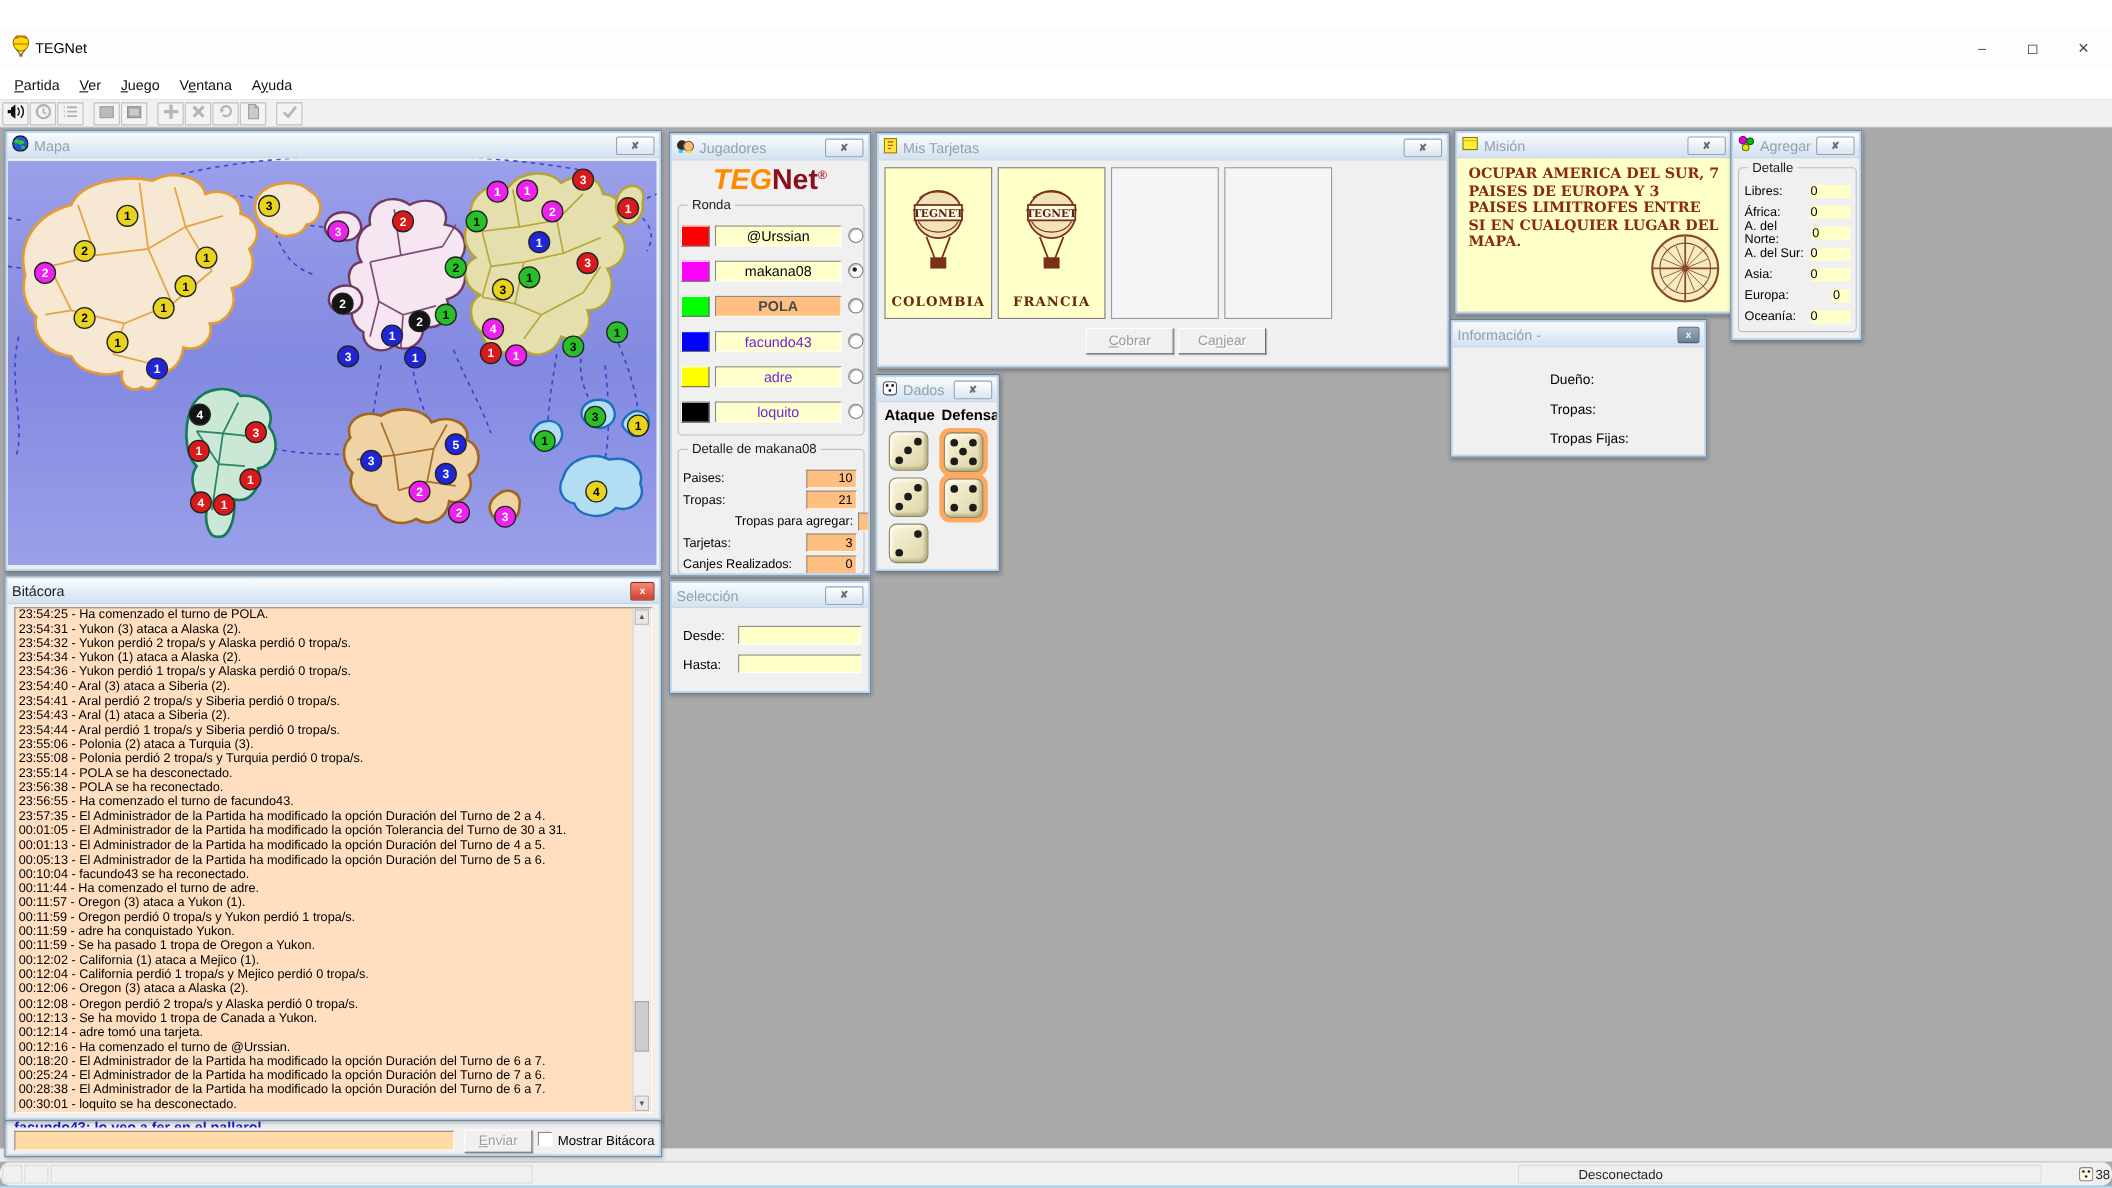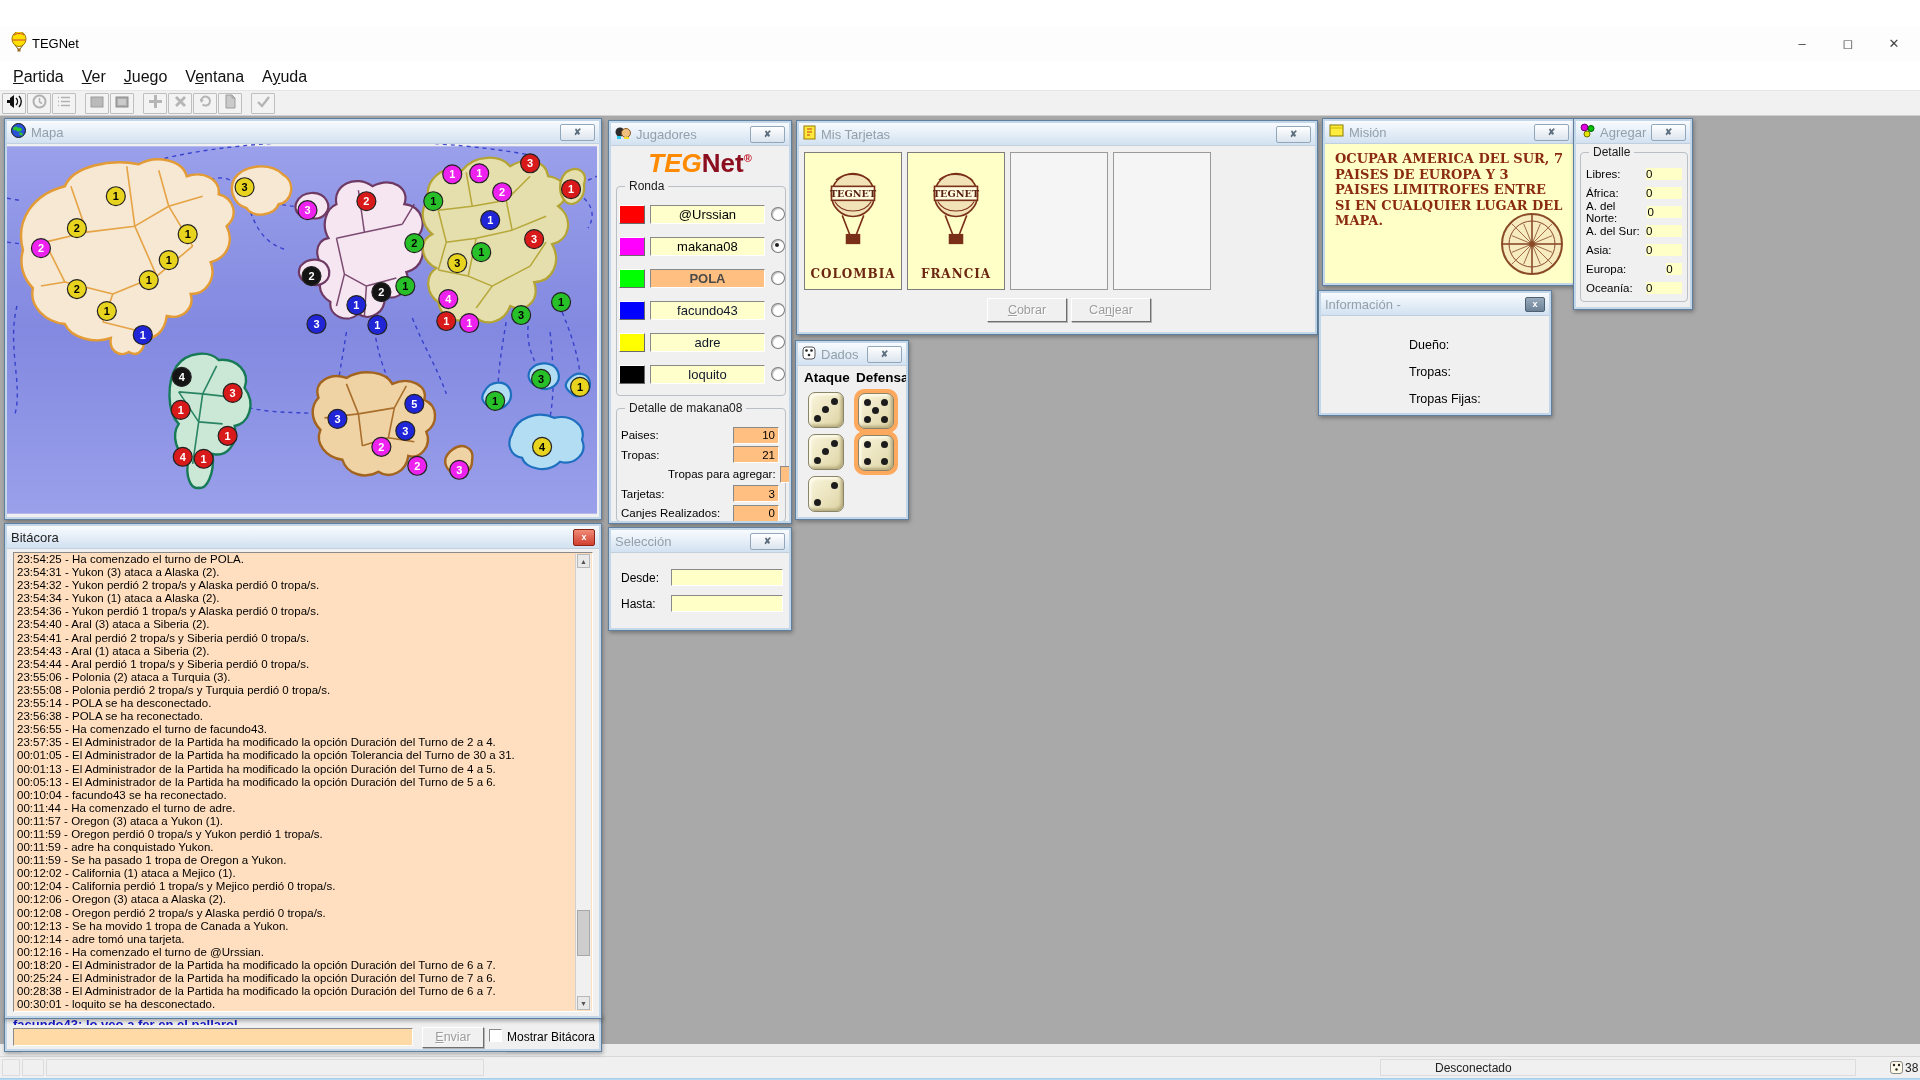--- a/index.html
+++ b/index.html
@@ -6,42 +6,42 @@
   body{font-family:"Liberation Sans",sans-serif;}
   #stage{position:relative;width:1920px;height:1080px;background:#a9a9a9;overflow:hidden;}
   
   #header{position:absolute;left:0;top:0;width:1920px;height:90px;background:#ffffff;}
   #titlebar{position:absolute;left:0;top:26px;width:1920px;height:36px;background:#fdfdfe;}
   #app-icon{position:absolute;left:10px;top:6px;}
   #app-title{position:absolute;left:32px;top:10px;font-size:13px;color:#000;}
   .capbtn{position:absolute;top:0;width:46px;height:34px;display:flex;align-items:center;justify-content:center;color:#444;font-size:13px;}
   #btn-min{left:1779px;} #btn-max{left:1825px;} #btn-close{left:1871px;}
   #menubar{position:absolute;left:0;top:64px;width:1920px;height:26px;background:#fff;display:flex;align-items:center;padding-left:4px;box-sizing:border-box;}
-  .menu-item{padding:3px 9px;font-size:16px;color:#111;}
+  .menu-item{padding:3px 9px;font-size:13px;color:#111;}
   #toolbar{position:absolute;left:0;top:90px;width:1920px;height:26px;background:#f1f1f1;border-top:1px solid #e5e5e5;border-bottom:1px solid #cfcfcf;box-sizing:border-box;display:flex;align-items:center;padding-left:2px;}
   .tbb{width:24px;height:21px;background:#f4f4f4;border:1px solid #bdbdbd;border-radius:1px;margin-right:1px;display:flex;align-items:center;justify-content:center;padding:0;}
   .tbgap{width:8px;}
   
   #mdi{position:absolute;left:0;top:116px;width:1920px;height:928px;background:#a9a9a9;}
   .win{position:absolute;background:#f0f0f0;border:1px solid #5f7f9f;box-shadow:0 0 0 2px #c3d7e8 inset, 1px 2px 4px rgba(0,0,0,.3);}
   .wtitle{height:22px;margin:2px;background:linear-gradient(#f8fbfe,#d2e1f1);display:flex;align-items:center;gap:5px;padding:0 4px;font-size:13px;color:#93a0ab;border-bottom:1px solid #c2cfdc;}
   .wtitle.dark{color:#1c1c1c;}
   .wbody{position:absolute;left:2px;right:2px;bottom:2px;top:25px;background:#f0f0f0;overflow:hidden;}
   .wclose{margin-left:auto;width:33px;height:15px;display:flex;align-items:center;justify-content:center;font-size:9px;font-weight:bold;color:#5d6e7e;background:linear-gradient(#ffffff,#dbe4ee);border:1px solid #93a7ba;border-radius:2px;}
   .wclose.red{width:20px;background:linear-gradient(#f08a78,#d2402e);color:#fff;border-color:#8c2416;}
   .wclose.slate{width:18px;height:13px;background:linear-gradient(#98aabb,#6d8296);color:#fff;border-color:#4c6072;}
   .grp{position:absolute;border:1px solid #b9bfc5;border-radius:4px;}
   .grp>.glabel{position:absolute;top:-8px;left:8px;background:#f0f0f0;padding:0 4px;font-size:12px;color:#1a1a1a;}
   
   #w-jugadores .logo{position:absolute;left:0;top:2px;width:100%;text-align:center;font-size:26px;font-weight:bold;letter-spacing:0px;}
   .logo .t1{color:#ff8a00;font-style:italic;} .logo .t2{color:#8c0f20;} .logo .tr{color:#c01525;font-size:11px;vertical-align:super;}
   .prow{position:absolute;left:8px;width:166px;height:20px;display:flex;align-items:center;}
   .swatch{width:26px;height:19px;border:1px solid;border-color:#fff #6a6a6a #6a6a6a #fff;box-sizing:border-box;}
   .namebox{margin-left:5px;width:116px;height:19px;background:#ffffcc;border:1px solid;border-color:#8a8a8a #fff #fff #8a8a8a;box-sizing:border-box;font-size:13px;display:flex;align-items:center;justify-content:center;color:#000;}
-  .namebox.dim{color:#0f172a;text-align:right;}
+  .namebox.dim{color:#6d28d9;text-align:right;}
   .namebox.current{background:#ffbf80;color:#4a4a4a;font-weight:bold;}
   .radio{margin-left:6px;width:12px;height:12px;border-radius:50%;background:#fff;border:1px solid #7d7d7d;box-shadow:inset 1px 1px 1px #bbb;position:relative;}
   .radio.on::after{content:"";position:absolute;left:3px;top:3px;width:4px;height:4px;border-radius:50%;background:#222;}
   .drow{position:absolute;left:10px;width:158px;height:18px;font-size:11.5px;color:#000;display:flex;align-items:center;}
   .drow .vbox{margin-left:auto;width:46px;height:17px;background:#ffbf80;border:1px solid;border-color:#8a8a8a #fff #fff #8a8a8a;box-sizing:border-box;font-size:11.5px;display:flex;align-items:center;justify-content:flex-end;padding-right:3px;}
   .vbox.yellow{background:#ffffc8;width:36px;}
   
   #slots{position:absolute;left:5px;top:6px;display:flex;gap:5px;}
   .slot{width:98px;height:138px;box-sizing:border-box;}
   .slot.card{background:#ffffc8;border:1px solid #7d7d7d;display:flex;flex-direction:column;align-items:center;}
@@ -75,21 +75,21 @@
   #chat-input{position:absolute;left:6px;width:400px;height:18px;background:#ffd9a6;border:1px solid;border-color:#8a8a8a #fff #fff #8a8a8a;box-sizing:border-box;font-size:12px;padding:0 3px;font-family:"Liberation Sans",sans-serif;}
   #chat-send{position:absolute;left:415px;width:60px;height:19px;}
   #chat-check{position:absolute;left:482px;top:3px;width:13px;height:13px;background:#fff;border:1px solid;border-color:#8a8a8a #fff #fff #8a8a8a;box-sizing:border-box;}
   #chat-check-label{position:absolute;left:500px;font-size:12px;color:#000;}
   
   .selrow{position:absolute;left:10px;width:162px;height:17px;display:flex;align-items:center;font-size:12px;color:#000;}
   .selrow .selbox{margin-left:auto;width:112px;height:17px;background:#ffffc8;border:1px solid;border-color:#8a8a8a #fff #fff #8a8a8a;box-sizing:border-box;}
   
   #bottomband{position:absolute;left:0;top:1044px;width:1920px;height:12px;background:#ececec;}
   #gripline{position:absolute;left:22px;top:1049px;width:484px;height:2px;border-top:1px solid #c6c6c6;border-bottom:1px solid #fff;}
-  #statusbar{position:absolute;left:0;top:1056px;width:1920px;height:22px;background:#f0f0f0;border-top:1px solid #d8d8d8;box-sizing:border-box;font-size:12px;color:#222;}
+  #statusbar{position:absolute;left:0;top:1056px;width:1920px;height:22px;background:#f0f0f0;border-top:1px solid #d8d8d8;box-sizing:border-box;font-size:12px;color:#222;border-radius:10px;}
   .spanel{position:absolute;top:2px;height:17px;border:1px solid #dcdcdc;box-sizing:border-box;}
   #taskstrip{position:absolute;left:0;top:1078px;width:1920px;height:2px;background:linear-gradient(#9fc8e8,#bfe0f5);}
   
   .mk-txt{font-family:"Liberation Sans",sans-serif;font-size:11px;font-weight:bold;}
 </style>
 </head>
 <body>
 
 <div id="stage">
 

